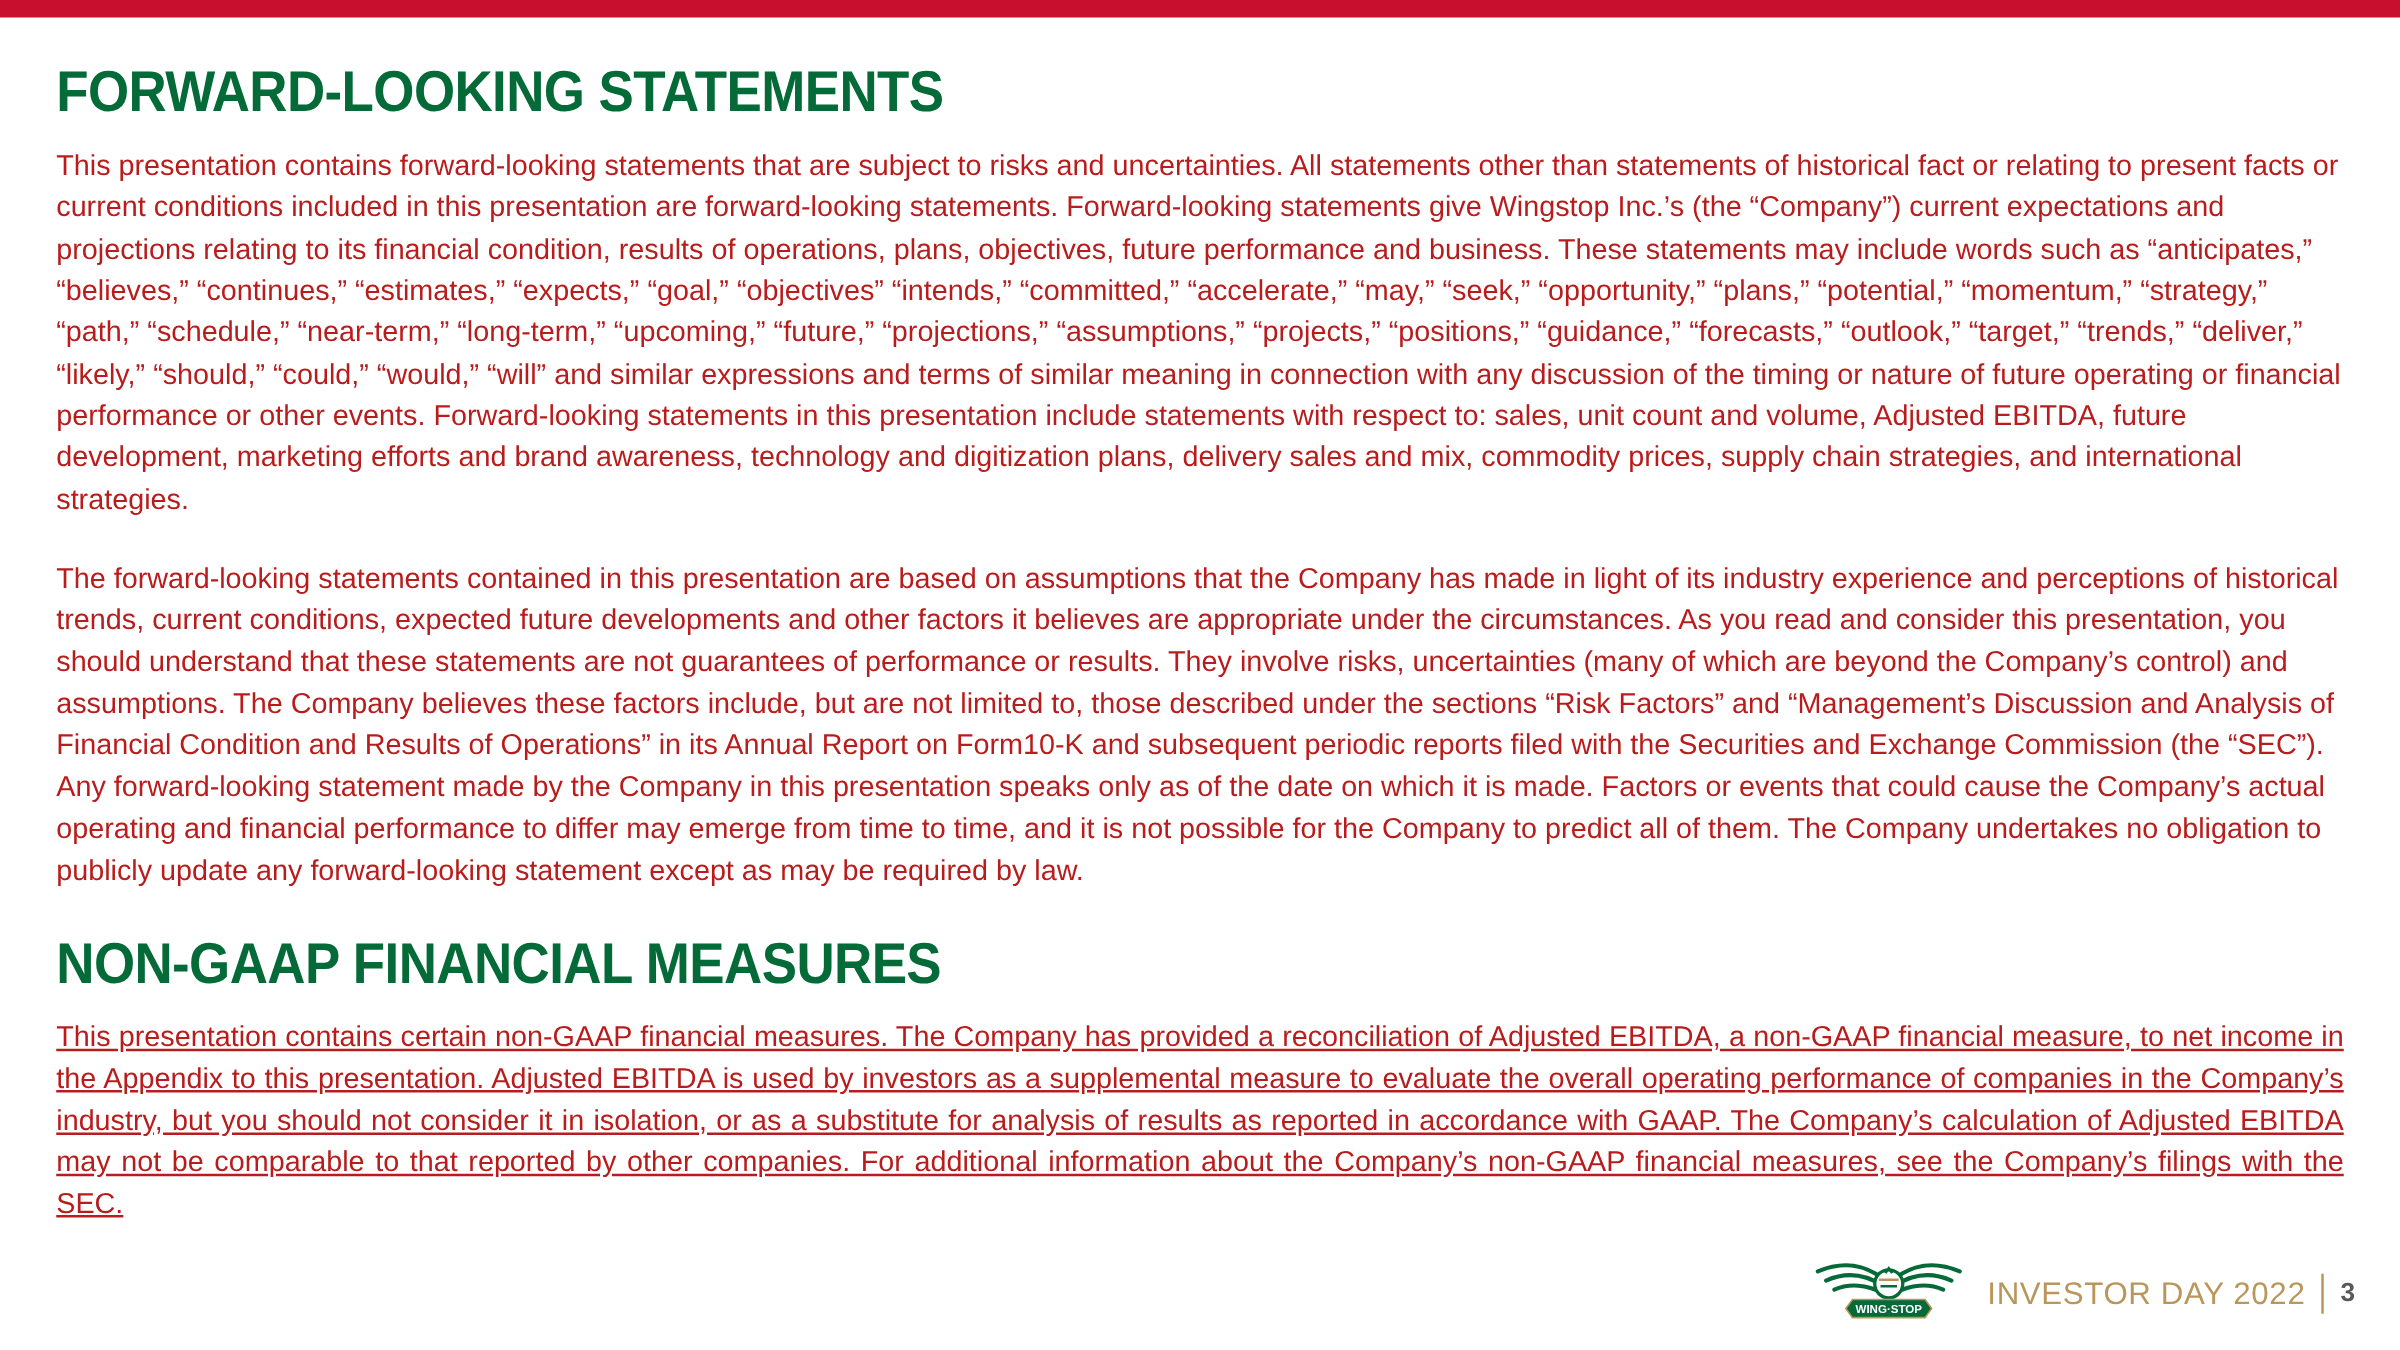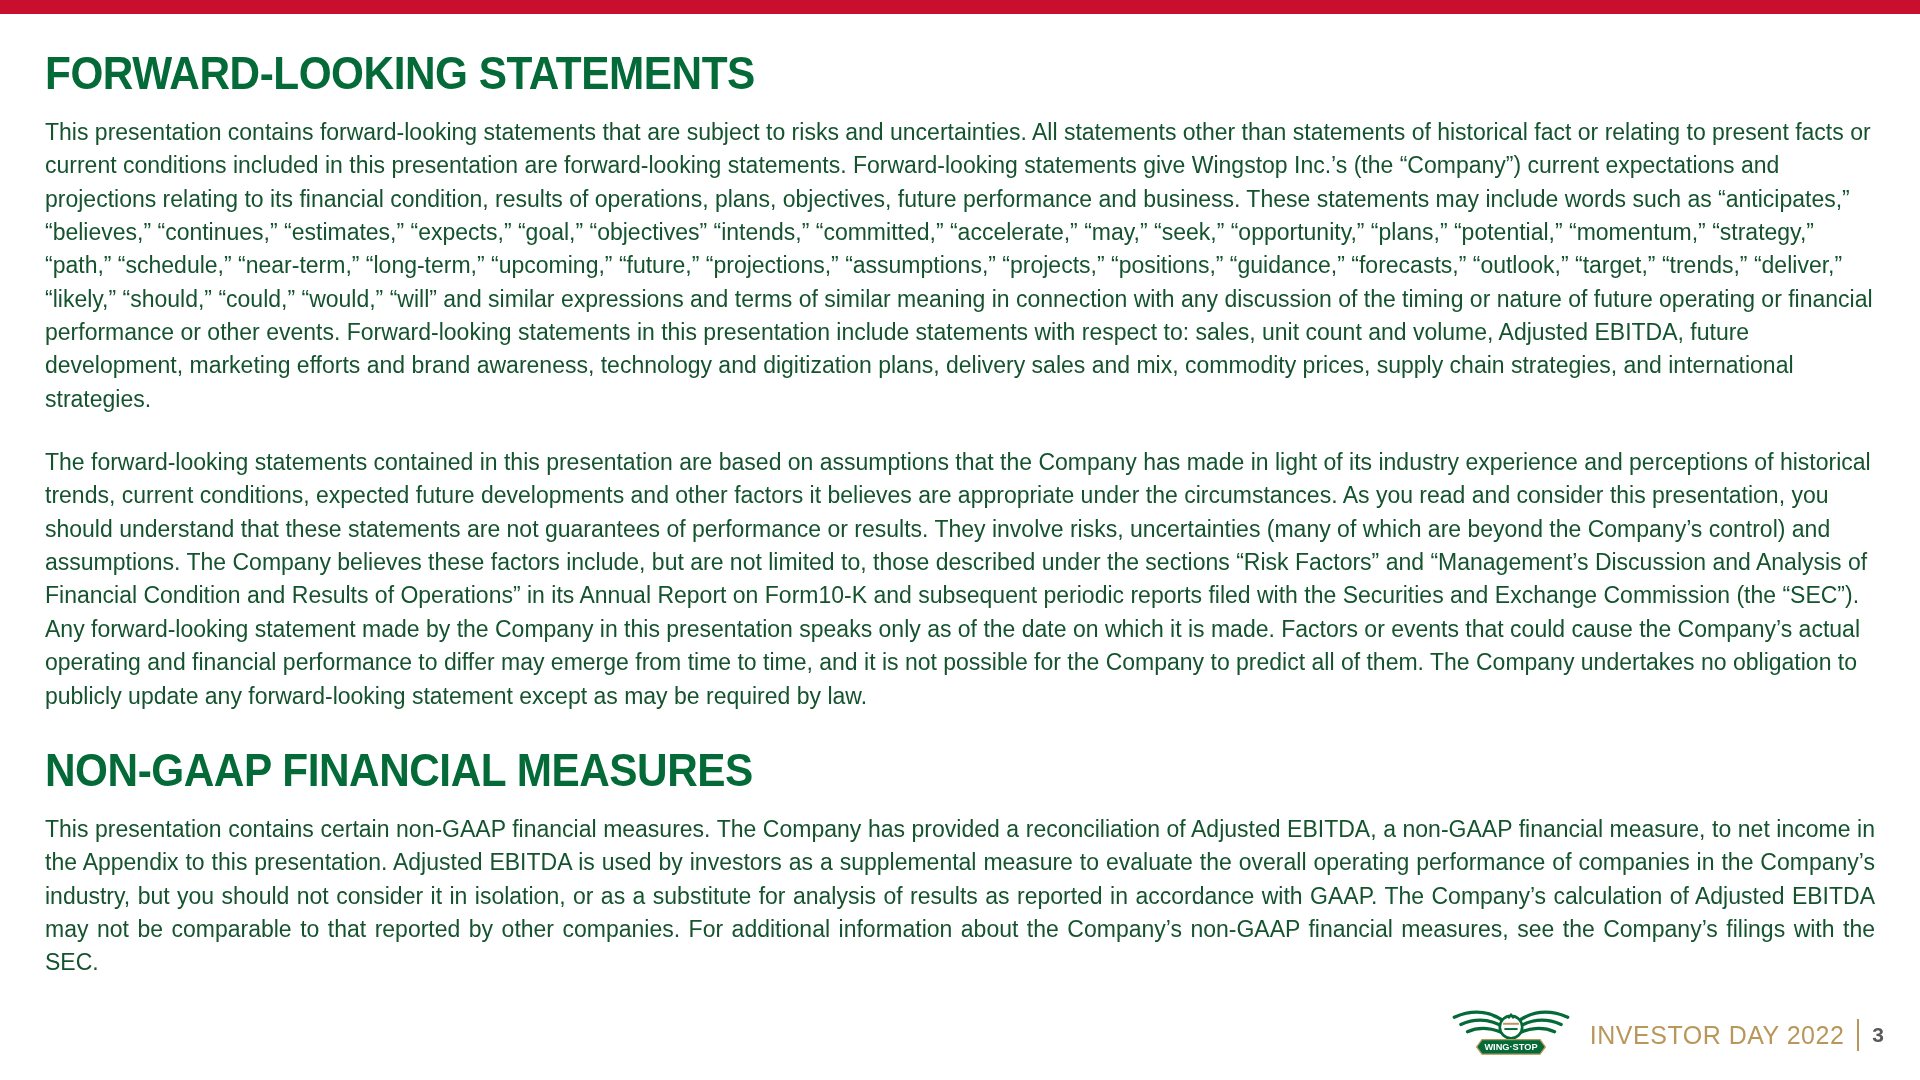--- a/index.html
+++ b/index.html
@@ -36,27 +36,28 @@
     letter-spacing: -0.5px;
     transform: scaleX(0.92);
     transform-origin: left center;
     white-space: nowrap;
   }
   h1.heading.second {
     margin-top: 22px;
   }
   p.body {
     margin: 0 0 30px 0;
-    color: #14532d;
+    color: #b91c1c;
     font-size: 23px;
     line-height: 1.45;
     text-align: left;
   }
   p.body.justify {
     text-align: justify;
+    text-decoration: underline;
   }
   .footer {
     position: absolute;
     right: 36px;
     bottom: 14px;
     display: flex;
     align-items: center;
     gap: 13px;
   }
   .footer .logo {

